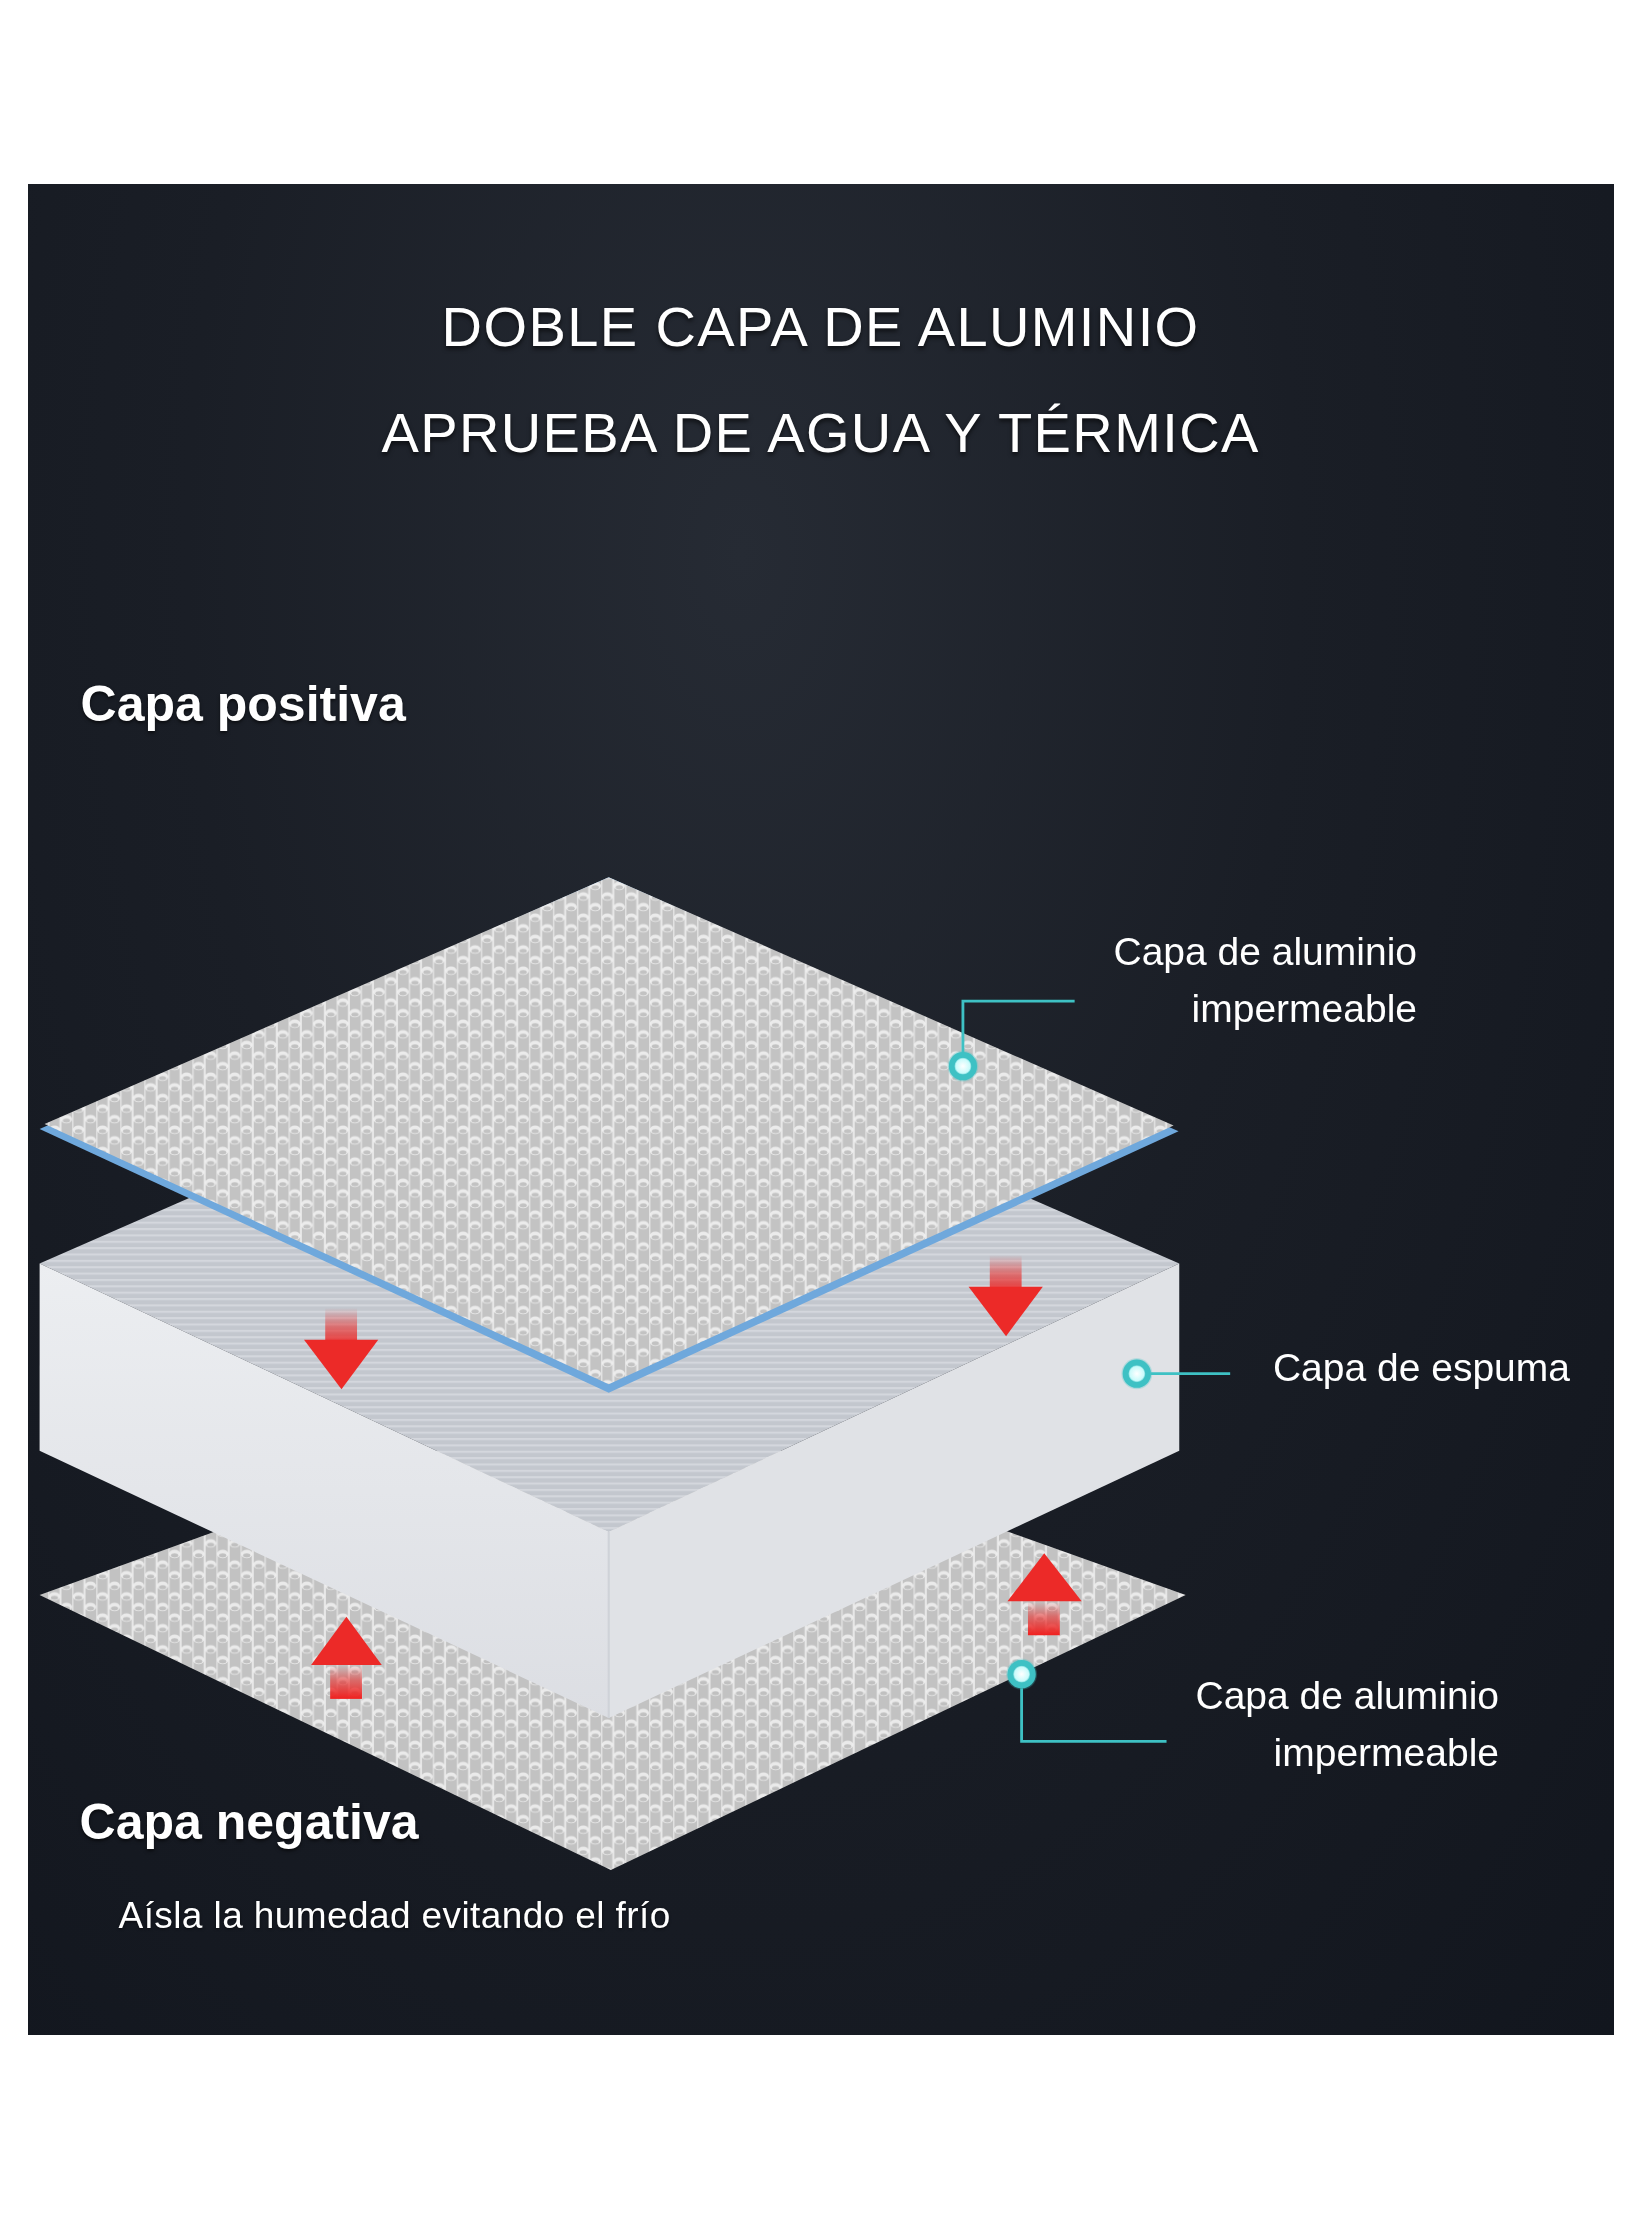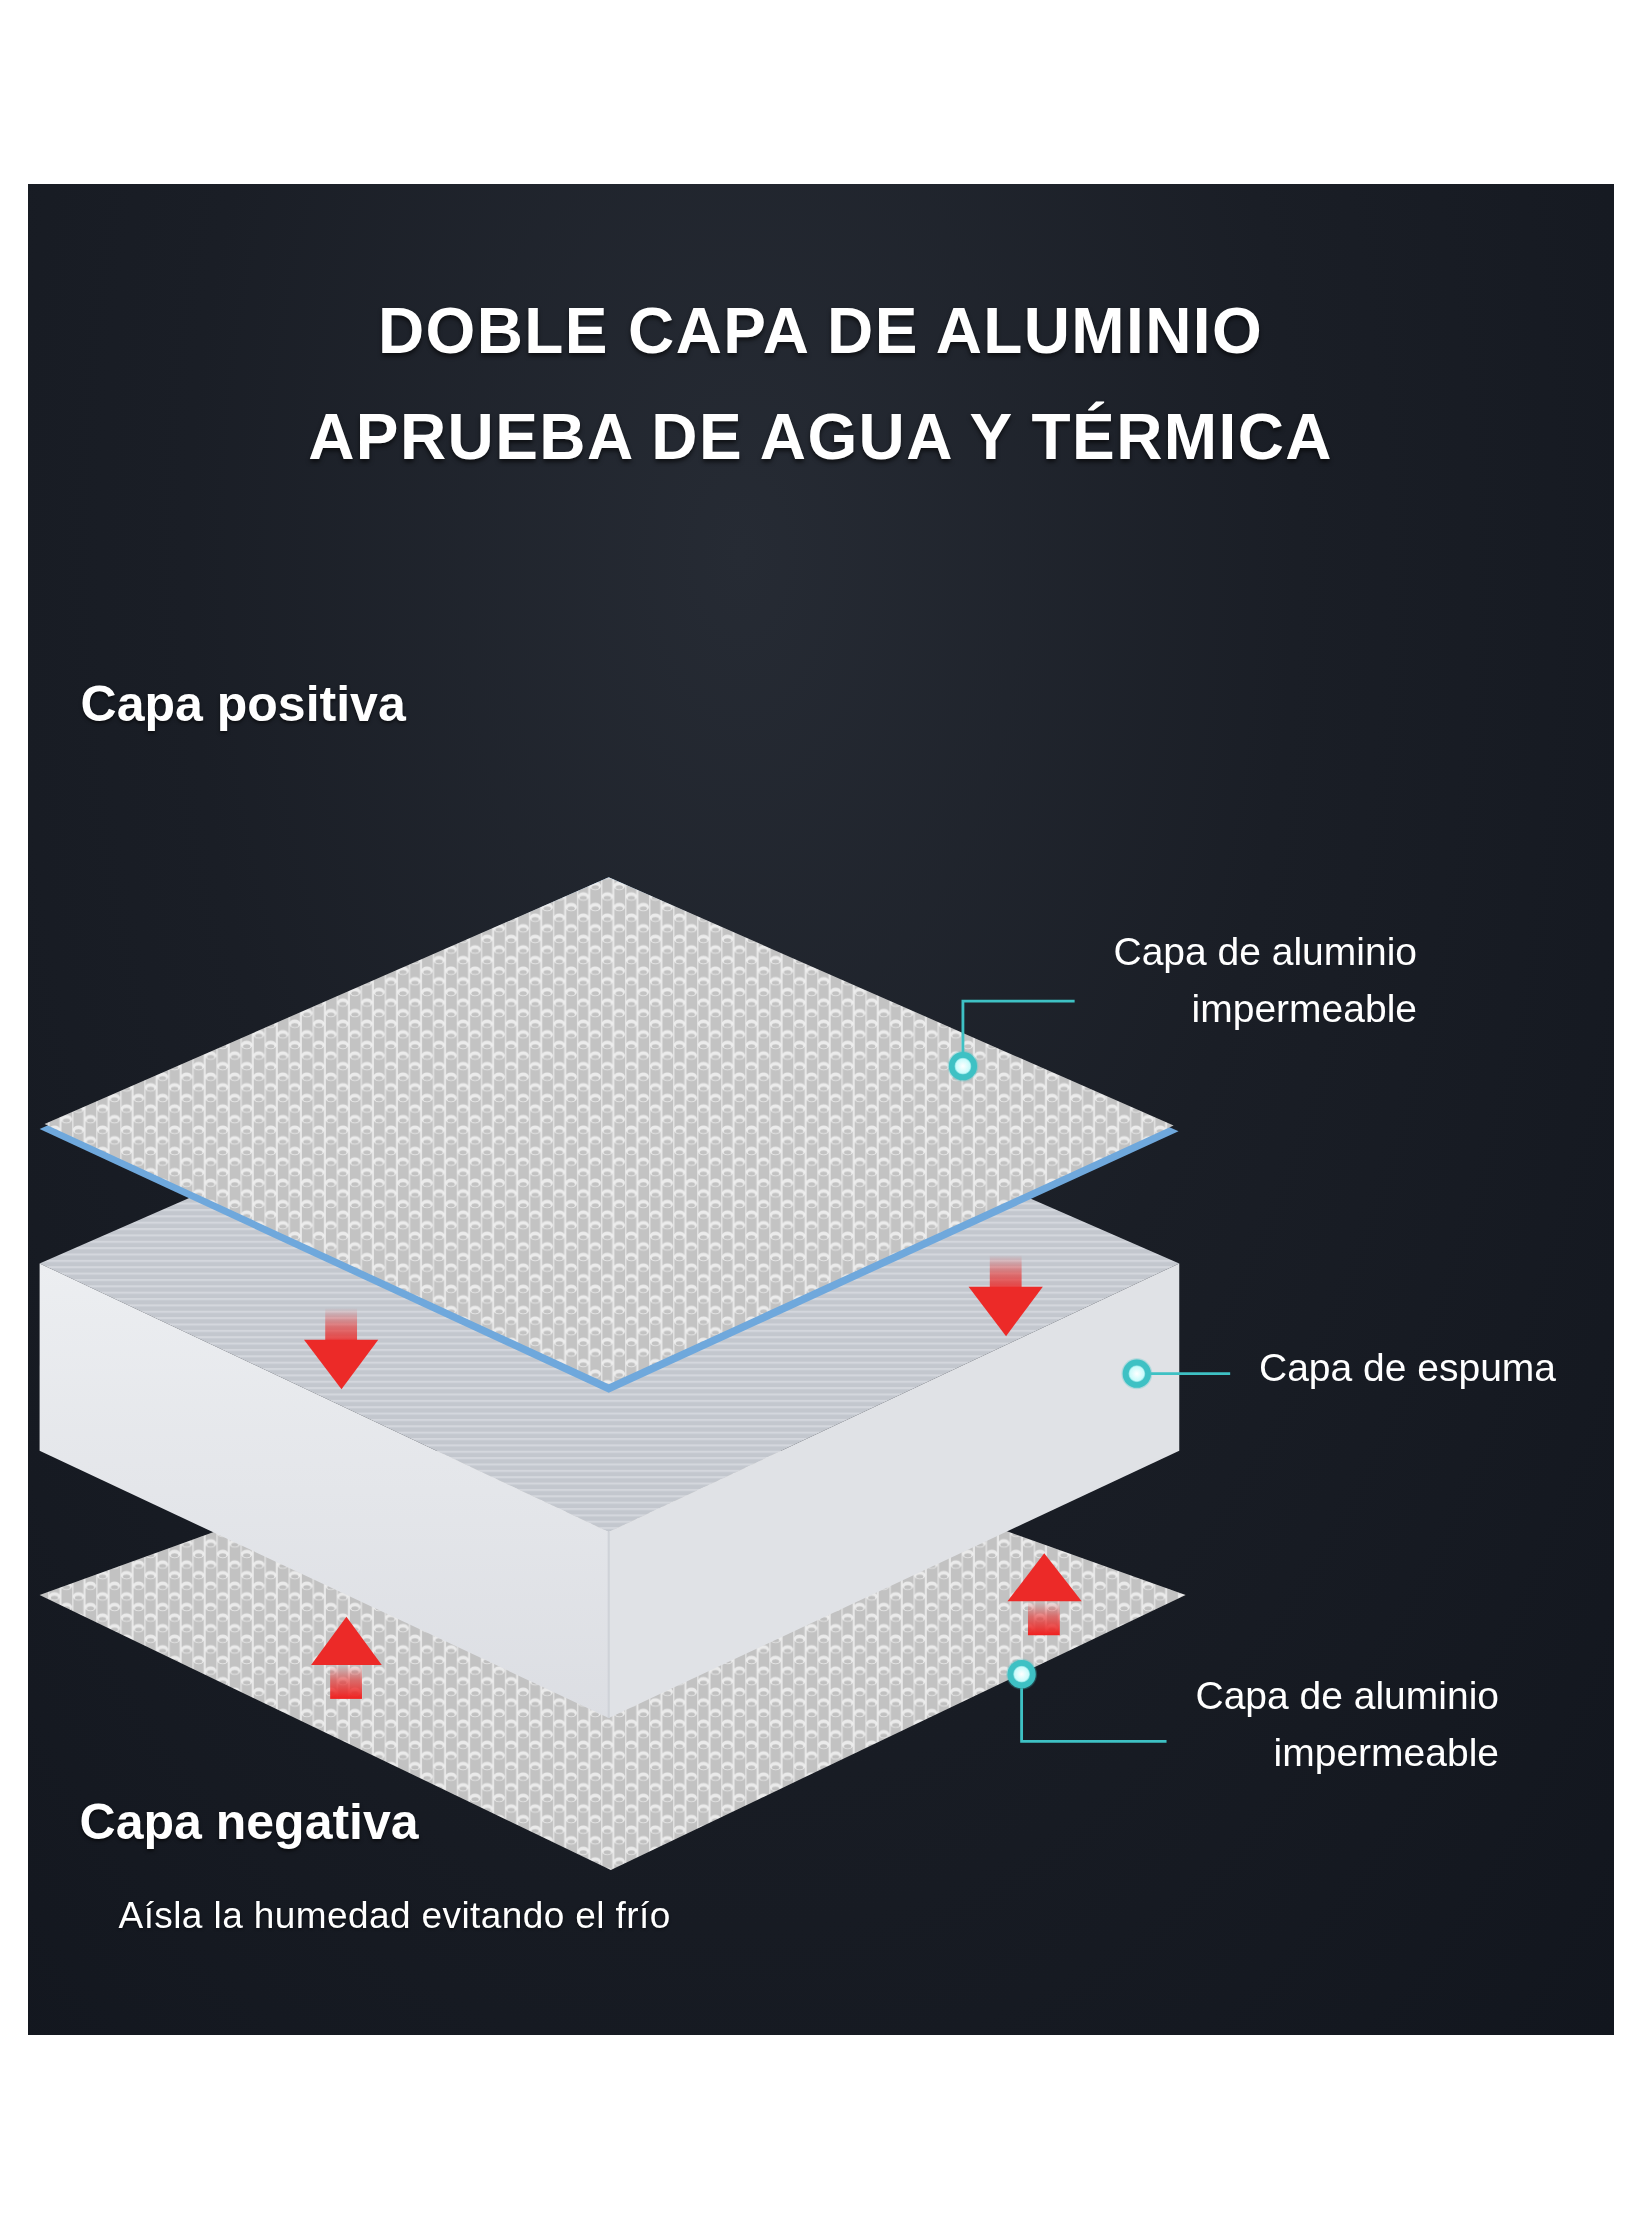--- a/index.html
+++ b/index.html
@@ -7,21 +7,21 @@
     width: 1648px; height: 2227px; background: #ffffff; position: relative; overflow: hidden;
     font-family: "Liberation Sans", "DejaVu Sans", sans-serif;
   }
   .panel {
     position: absolute; left: 27.6px; top: 184px; width: 1586px; height: 1851px;
     background: radial-gradient(ellipse at 45% 20%, #262b34 0%, #1a1e26 45%, #12161e 100%);
     overflow: hidden;
   }
   .title {
     position: absolute; left: 0; width: 1586px; text-align: center; color: #ffffff;
-    font-weight: bold; font-size: 64px; letter-spacing: 1.4px; white-space: nowrap;
+    font-weight: normal; font-size: 56px; letter-spacing: 1.4px; white-space: nowrap;
     text-shadow: 0 2.8px 4.2px rgba(0,0,0,0.6);
   }
   .title.l1 { top: 110px; }
   .title.l2 { top: 216px; }
   .side-heading {
     position: absolute; color: #ffffff; font-weight: bold; font-size: 50px; white-space: nowrap;
     text-shadow: 0 2.1px 3.5px rgba(0,0,0,0.6);
   }
   .side-sub {
     position: absolute; color: #ffffff; font-size: 37px; white-space: pre; letter-spacing: 0.4px;
@@ -136,20 +136,20 @@
     <polyline points="1445,2388 1445,2463 1650,2463" fill="none" stroke="#3ec1c4" stroke-width="4"></polyline>
     <circle cx="1445" cy="2368" r="22" fill="url(#dotGlow)"></circle>
     <circle cx="1445" cy="2368" r="16" fill="none" stroke="#3ec1c4" stroke-width="8"></circle>
   </g>
 </svg>
 
 <div class="callout" style="left:1085px; top:923px; width:332px;">
   <div>Capa de aluminio</div>
   <div>impermeable</div>
 </div>
-<div class="callout" style="left:1245px; top:1339px; width:325px; text-align:center;">
+<div class="callout" style="left:1245px; top:1339px; width:325px; text-align:right;">
   <div>Capa de espuma</div>
 </div>
 <div class="callout" style="left:1167px; top:1667px; width:332px;">
   <div>Capa de aluminio</div>
   <div>impermeable</div>
 </div>
 
 
 </body></html>

